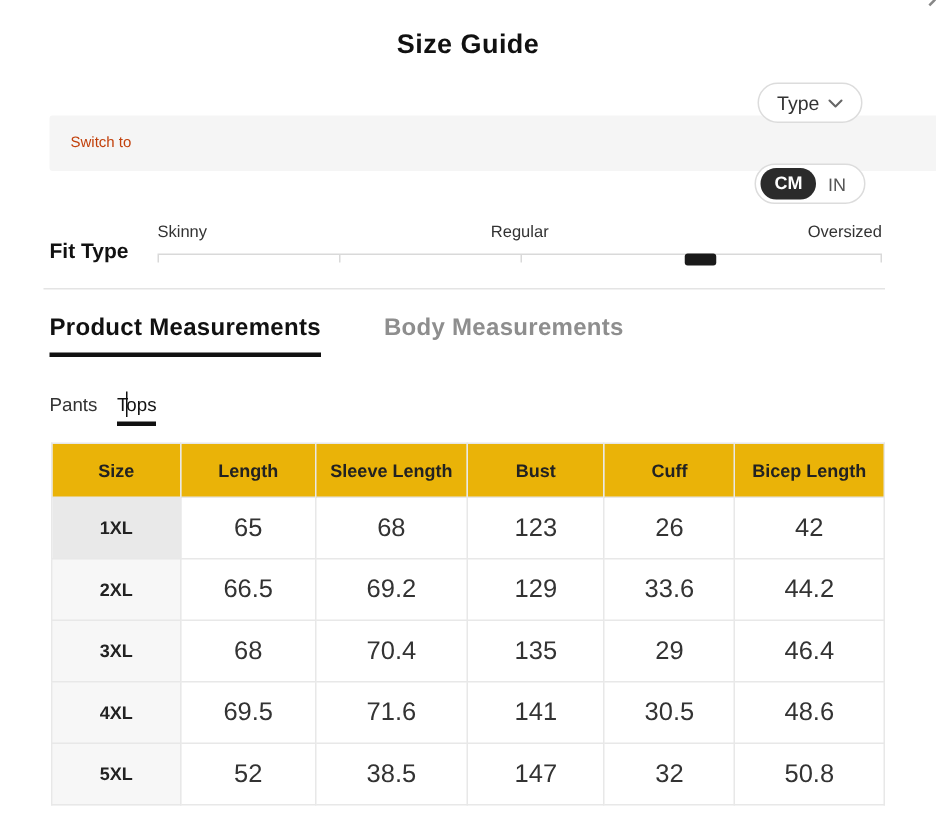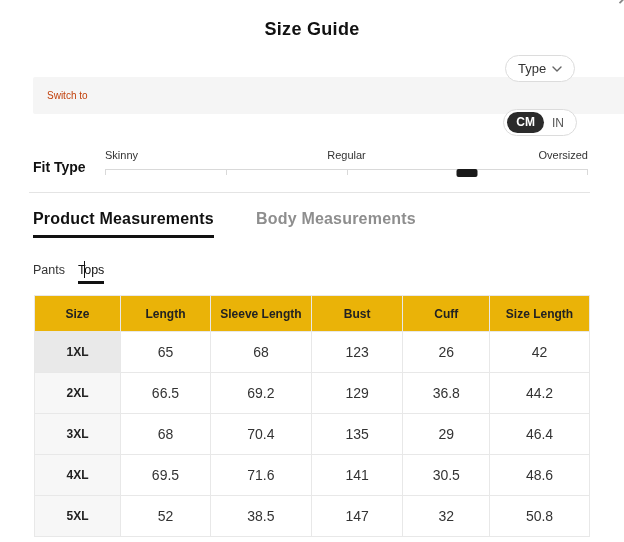--- a/index.html
+++ b/index.html
@@ -119,21 +119,21 @@
   }
   .size-table thead th {
     height:36px; background:#eab308;
     font-size:12px; font-weight:bold; color:#222;
   }
   .size-table tbody tr { height:41px; }
   .size-table tbody th {
     background:#f7f7f7; font-size:12px; font-weight:bold; color:#222;
   }
   .size-table tbody tr.highlight th { background:#e9e9e9; }
-  .size-table tbody td { font-size:14px; color:#333; }
+  .size-table tbody td { font-size:17px; color:#333; }
   .c-size{width:15.5%} .c-length{width:16.2%} .c-sleeve{width:18.2%}
   .c-bust{width:16.5%} .c-cuff{width:15.6%} .c-bicep{width:18%}
 </style>
 </head>
 <body>
 
 <span class="close-btn">✕</span>
 
 <h1 class="page-title">Size Guide</h1>
 
@@ -190,38 +190,38 @@
       <col class="c-cuff">
       <col class="c-bicep">
   </colgroup>
   <thead>
     <tr>
       <th>Size</th>
       <th>Length</th>
       <th>Sleeve Length</th>
       <th>Bust</th>
       <th>Cuff</th>
-      <th>Size Length</th>
+      <th>Bicep Length</th>
     </tr>
   </thead>
   <tbody>
     <tr class="highlight">
       <th>1XL</th>
       <td>65</td>
       <td>68</td>
       <td>123</td>
       <td>26</td>
       <td>42</td>
     </tr>
     <tr>
       <th>2XL</th>
       <td>66.5</td>
       <td>69.2</td>
       <td>129</td>
-      <td>36.8</td>
+      <td>33.6</td>
       <td>44.2</td>
     </tr>
     <tr>
       <th>3XL</th>
       <td>68</td>
       <td>70.4</td>
       <td>135</td>
       <td>29</td>
       <td>46.4</td>
     </tr>

